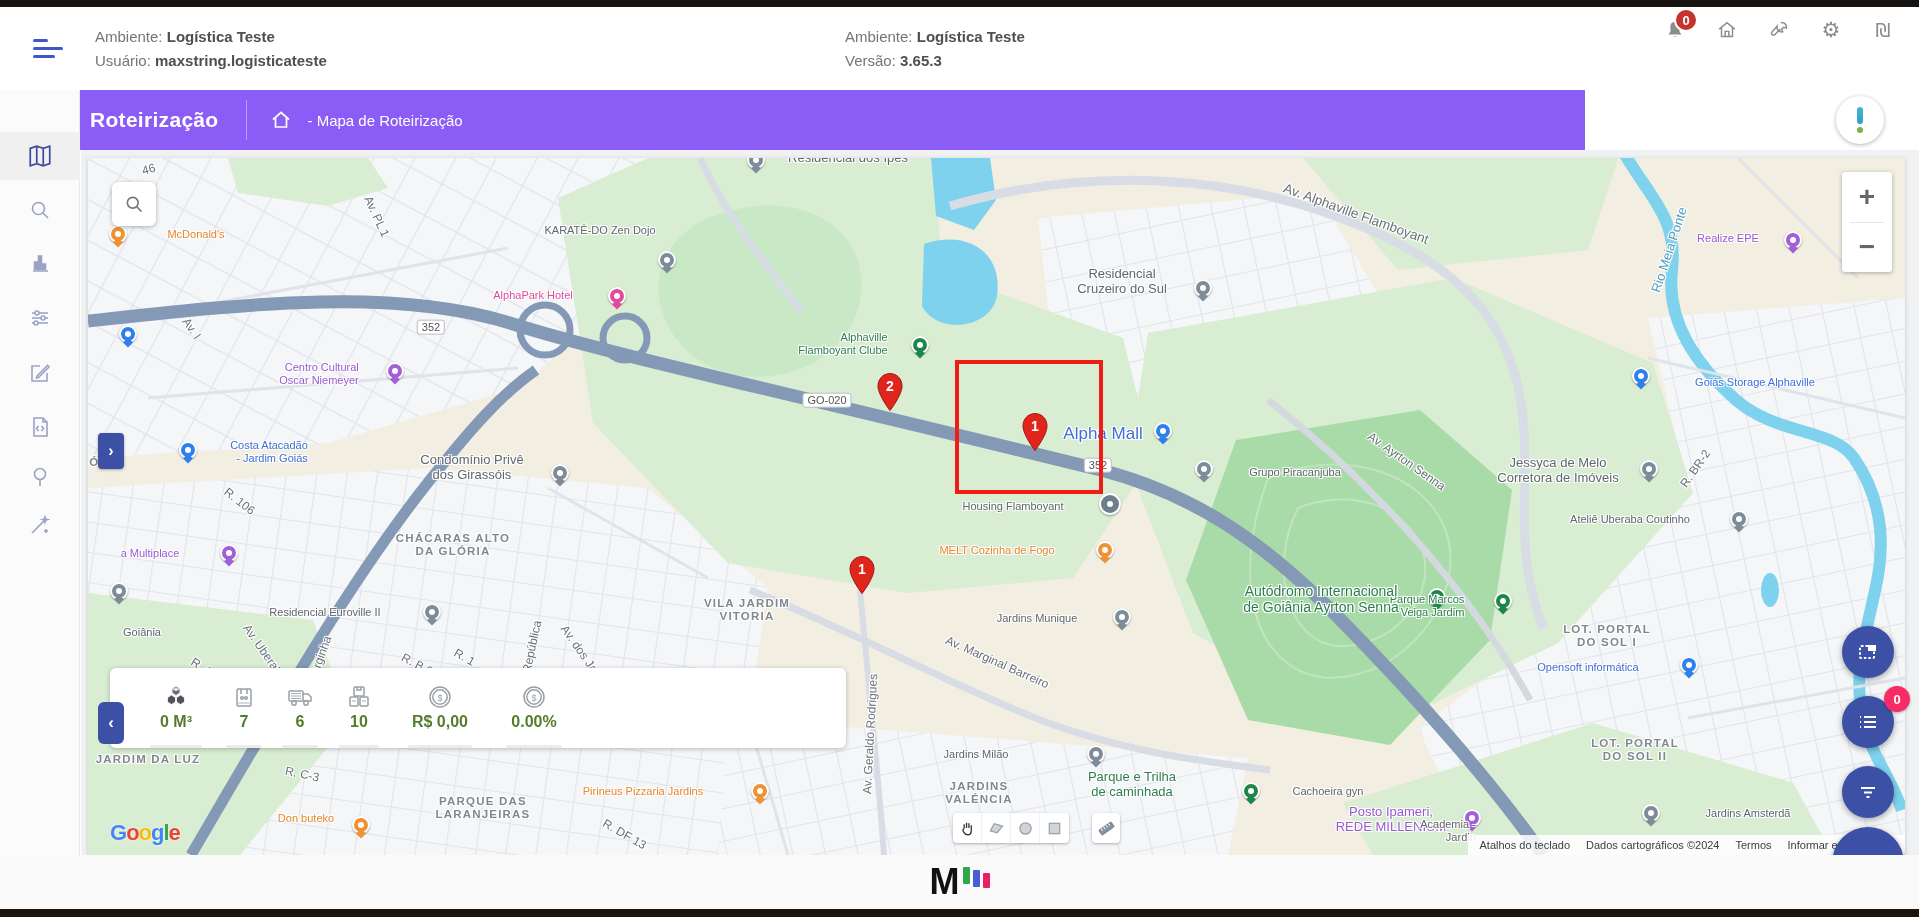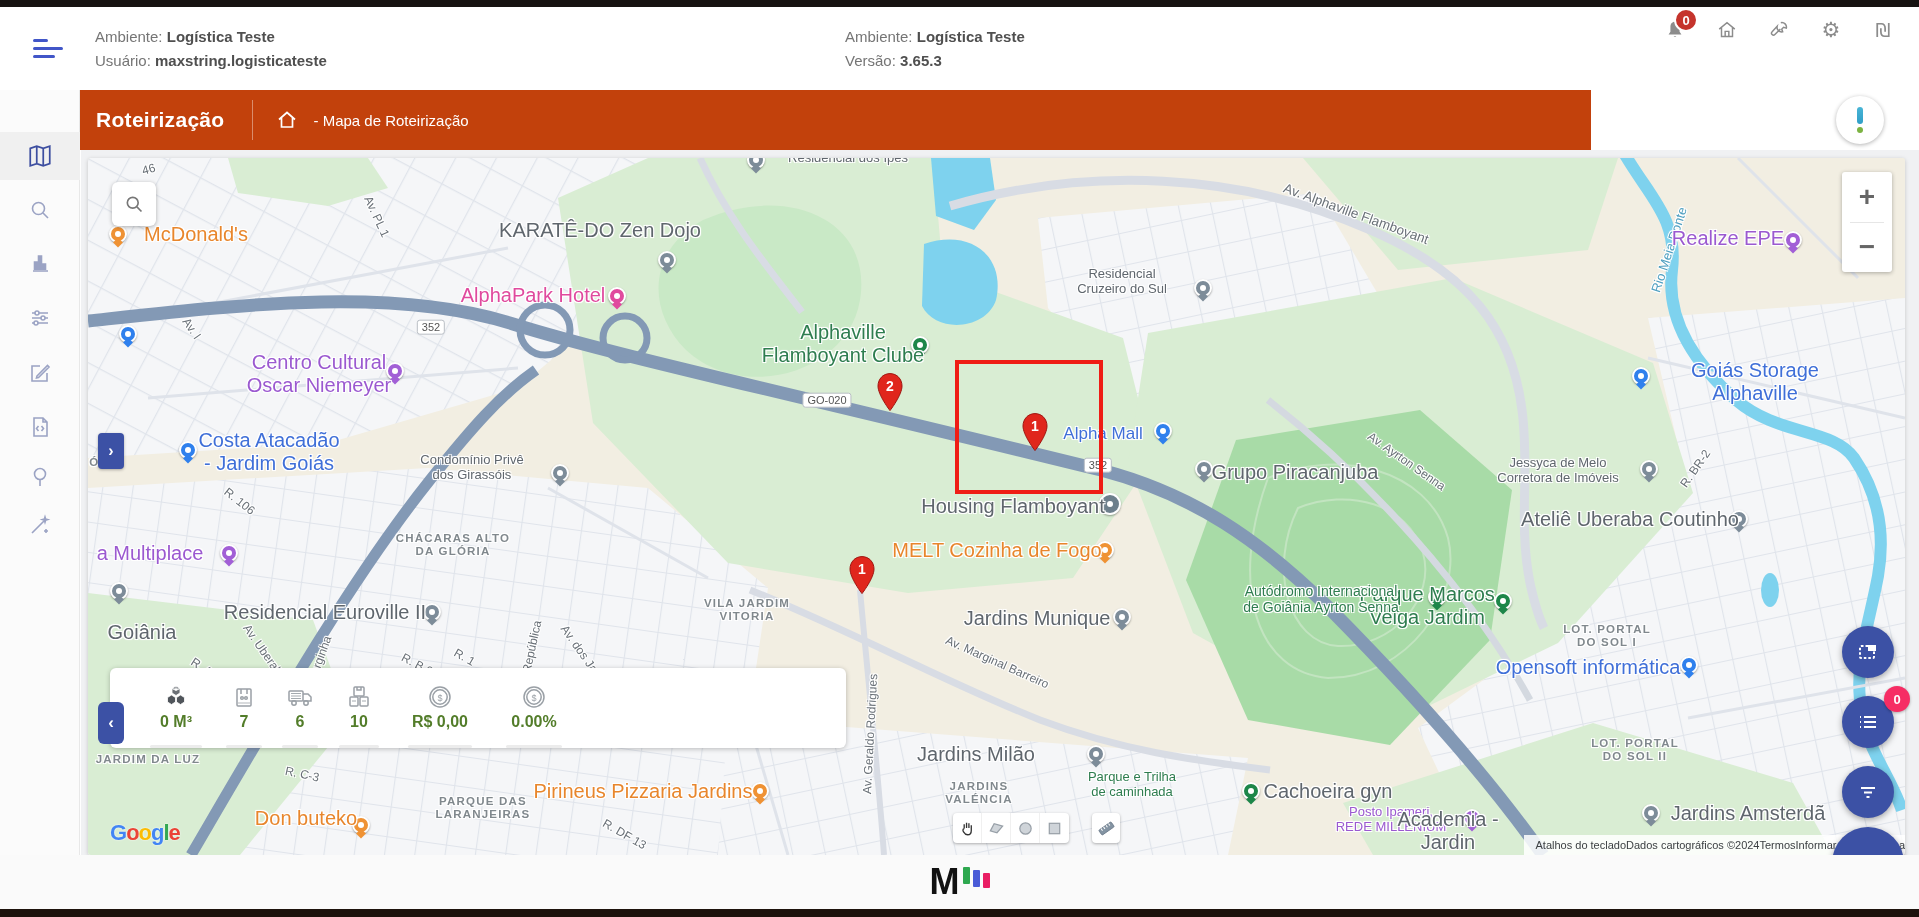--- a/index.html
+++ b/index.html
@@ -22,21 +22,21 @@
   .hdr-icons { position:absolute; top:10px; left:1662px; display:flex; gap:26px; align-items:center; }
   .hdr-ic { width:26px; height:26px; display:flex; align-items:center; justify-content:center;
     color:#8c8c8c; cursor:pointer; position:relative; }
   .hdr-ic svg { stroke:#8c8c8c; fill:none; stroke-width:1.6; }
   #bell-badge { position:absolute; left:12px; top:-9px; min-width:24px; height:24px; border-radius:12px;
     background:#c5342c; color:#fff; font-size:13px; font-weight:bold; display:flex;
     align-items:center; justify-content:center; border:2px solid #fff; }
   .shekel { font-size:19px; color:#8c8c8c; font-family:"DejaVu Sans",sans-serif; }
   .gear-glyph { font-size:21px; color:#8c8c8c; font-family:"DejaVu Sans",sans-serif; }
   
-  #greenbar { position:absolute; left:76px; top:90px; width:1515px; height:60px; background:#c2410c;
+  #greenbar { position:absolute; left:70px; top:90px; width:1515px; height:60px; background:#8b5cf6;
     display:flex; align-items:center; color:#fff; }
   #module-title { font-size:21px; font-weight:bold; margin-left:20px; letter-spacing:.3px; }
   #greenbar .vsep { width:1px; height:40px; background:rgba(255,255,255,.4); margin:0 22px 0 28px; }
   #crumb-home { width:24px; height:24px; }
   #crumb-home svg { stroke:#fff; fill:none; stroke-width:1.7; }
   #breadcrumb { font-size:15px; margin-left:14px; }
   #alert-fab { position:absolute; left:1836px; top:96px; width:48px; height:48px; border-radius:50%;
     background:#fff; box-shadow:0 1px 4px rgba(0,0,0,.3); cursor:pointer; }
   #alert-fab .bar { position:absolute; left:21px; top:11px; width:6px; height:17px; border-radius:3px;
     background:linear-gradient(180deg,#49b5d6,#2f9ec7); }
@@ -52,21 +52,21 @@
   .sb-item.active svg { stroke:#3d4ea0; }
   
   #content-bg { position:absolute; left:81px; top:150px; width:1838px; height:705px; background:#f0f1f3; }
   #map { position:absolute; left:88px; top:158px; width:1817px; height:697px; background:#f2eee2;
     border-radius:3px; overflow:hidden; box-shadow:0 1px 4px rgba(0,0,0,.18); }
   #map-svg { position:absolute; left:0; top:0; }
   
   .ml { position:absolute; transform:translate(-50%,-50%); white-space:pre-line; text-align:center;
     font-size:13px; color:#5f666d; line-height:1.15;
     text-shadow:-1px -1px 0 #fff,1px -1px 0 #fff,-1px 1px 0 #fff,1px 1px 0 #fff,0 0 3px #fff; }
-  .ml.big { font-size:20px; }
+  .ml.big { font-size:11px;text-align:right; }
   .ml.blue { color:#3f6fd8; }
   .ml.orange { color:#e8862c; }
   .ml.pink { color:#e04a9e; }
   .ml.purple { color:#9b59d0; }
   .ml.green { color:#2e7d4f; }
   .ml.area { font-size:11.5px; color:#80888d; letter-spacing:1.2px; font-weight:bold; }
   .ml.road { font-size:12px; color:#697077; }
   .ml.water { color:#4e9fc0; font-size:13px; }
   
   .pin { position:absolute; width:18px; height:18px; border-radius:50%; transform:translate(-50%,-50%);
@@ -123,21 +123,21 @@
   .draw-btn:last-child { border-right:none; }
   #ruler-btn { position:absolute; left:1004px; top:655px; width:28px; height:30px; background:#fff;
     border-radius:4px; box-shadow:0 1px 3px rgba(0,0,0,.3); display:flex; align-items:center;
     justify-content:center; cursor:pointer; }
   
   #google-logo { position:absolute; left:22px; top:662px; font-size:22px; font-weight:bold;
     letter-spacing:-1px; cursor:pointer; }
   #google-logo span { text-shadow:0 0 2px #fff; }
   .gl-b{color:#4285F4}.gl-r{color:#EA4335}.gl-y{color:#FBBC05}.gl-g{color:#34A853}
   #attribution { position:absolute; right:0; bottom:0; height:20px; background:rgba(255,255,255,.85);
-    display:flex; align-items:center; padding:0 0 0 12px; font-size:11px; color:#3c4043; }
+    display:flex; align-items:center; gap:16px; padding:0 8px 0 12px; font-size:11px; color:#3c4043; }
   #attribution .att { white-space:nowrap; cursor:pointer; }
   
   .fab { position:absolute; border-radius:50%; background:#3c51a5; box-shadow:0 2px 6px rgba(0,0,0,.35);
     display:flex; align-items:center; justify-content:center; cursor:pointer; color:#fff; }
   .fab svg { stroke:#fff; fill:none; stroke-width:2; }
   #fab-badge { position:absolute; left:1884px; top:686px; width:26px; height:26px; border-radius:50%;
     background:#f62d64; color:#fff; font-size:13px; font-weight:bold; display:flex; align-items:center;
     justify-content:center; box-shadow:0 1px 3px rgba(0,0,0,.3); z-index:5; }
   
   #footer { position:absolute; left:0; top:855px; width:1919px; height:54px; background:#fafafa;

